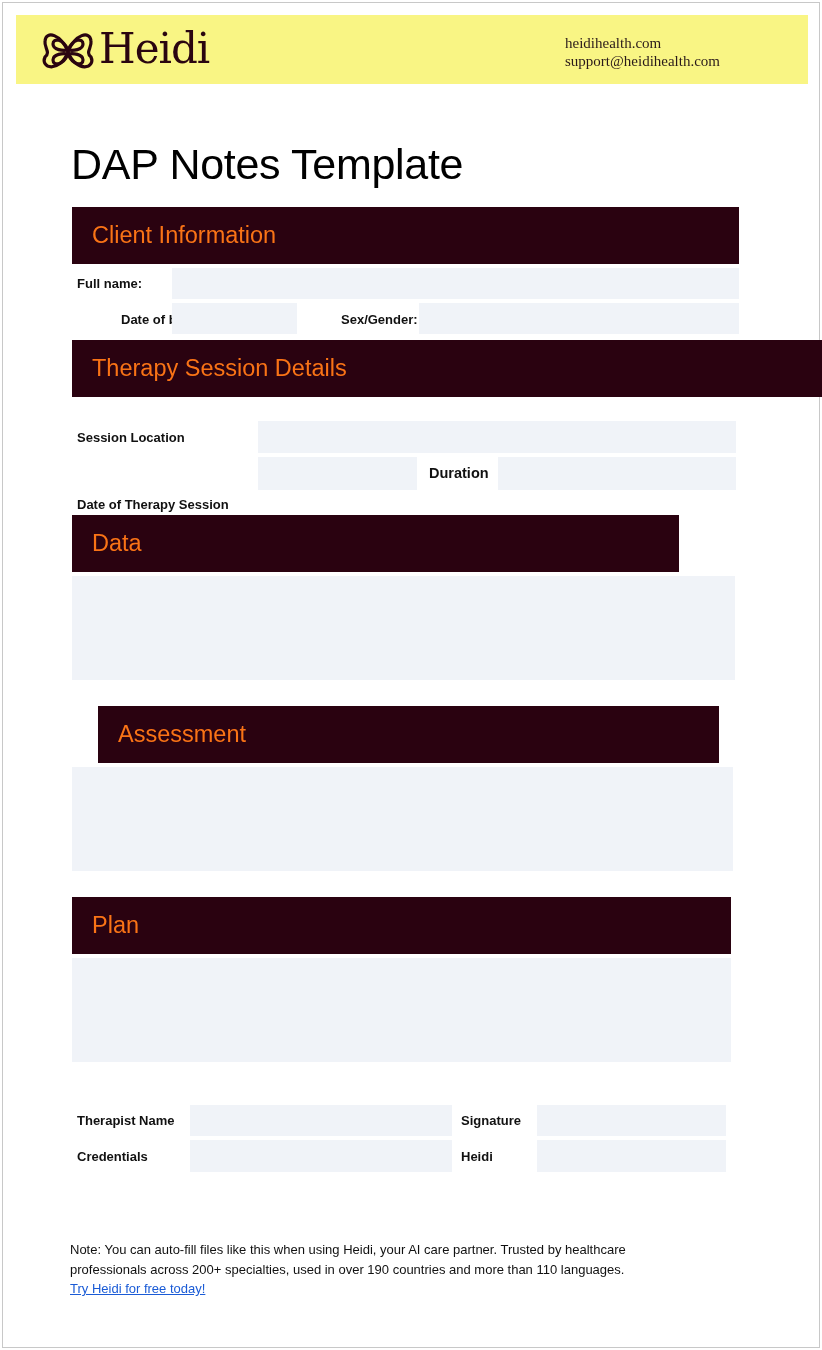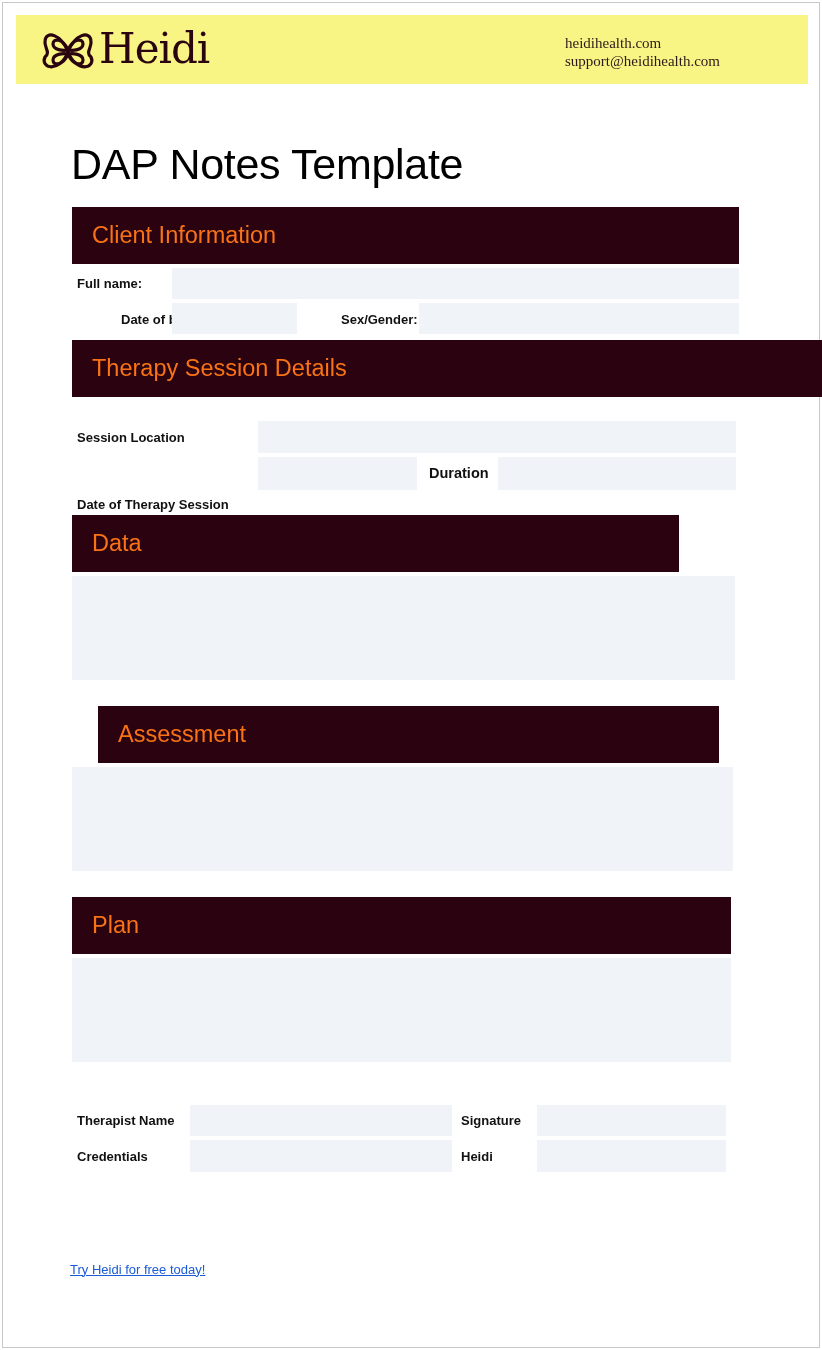--- a/index.html
+++ b/index.html
@@ -67,15 +67,15 @@
 <div class="lbl" style="left:77px;top:1113px;">Therapist Name</div>
 <div class="field" style="left:190px;top:1105px;width:262px;height:31px;"></div>
 <div class="lbl" style="left:461px;top:1113px;">Signature</div>
 <div class="field" style="left:537px;top:1105px;width:189px;height:31px;"></div>
 <div class="lbl" style="left:77px;top:1149px;">Credentials</div>
 <div class="field" style="left:190px;top:1140px;width:262px;height:32px;"></div>
 <div class="lbl" style="left:461px;top:1149px;">Heidi</div>
 <div class="field" style="left:537px;top:1140px;width:189px;height:32px;"></div>
 
 <div class="note">
-  <br>
+  <span>Note: You can auto-fill files like this when using Heidi, your AI care partner. Trusted by healthcare professionals across 200+ specialties, used in over 190 countries and more than 110 languages.</span><br>
   <a href="#">Try Heidi for free today!</a>
 </div>
 
 </body></html>

